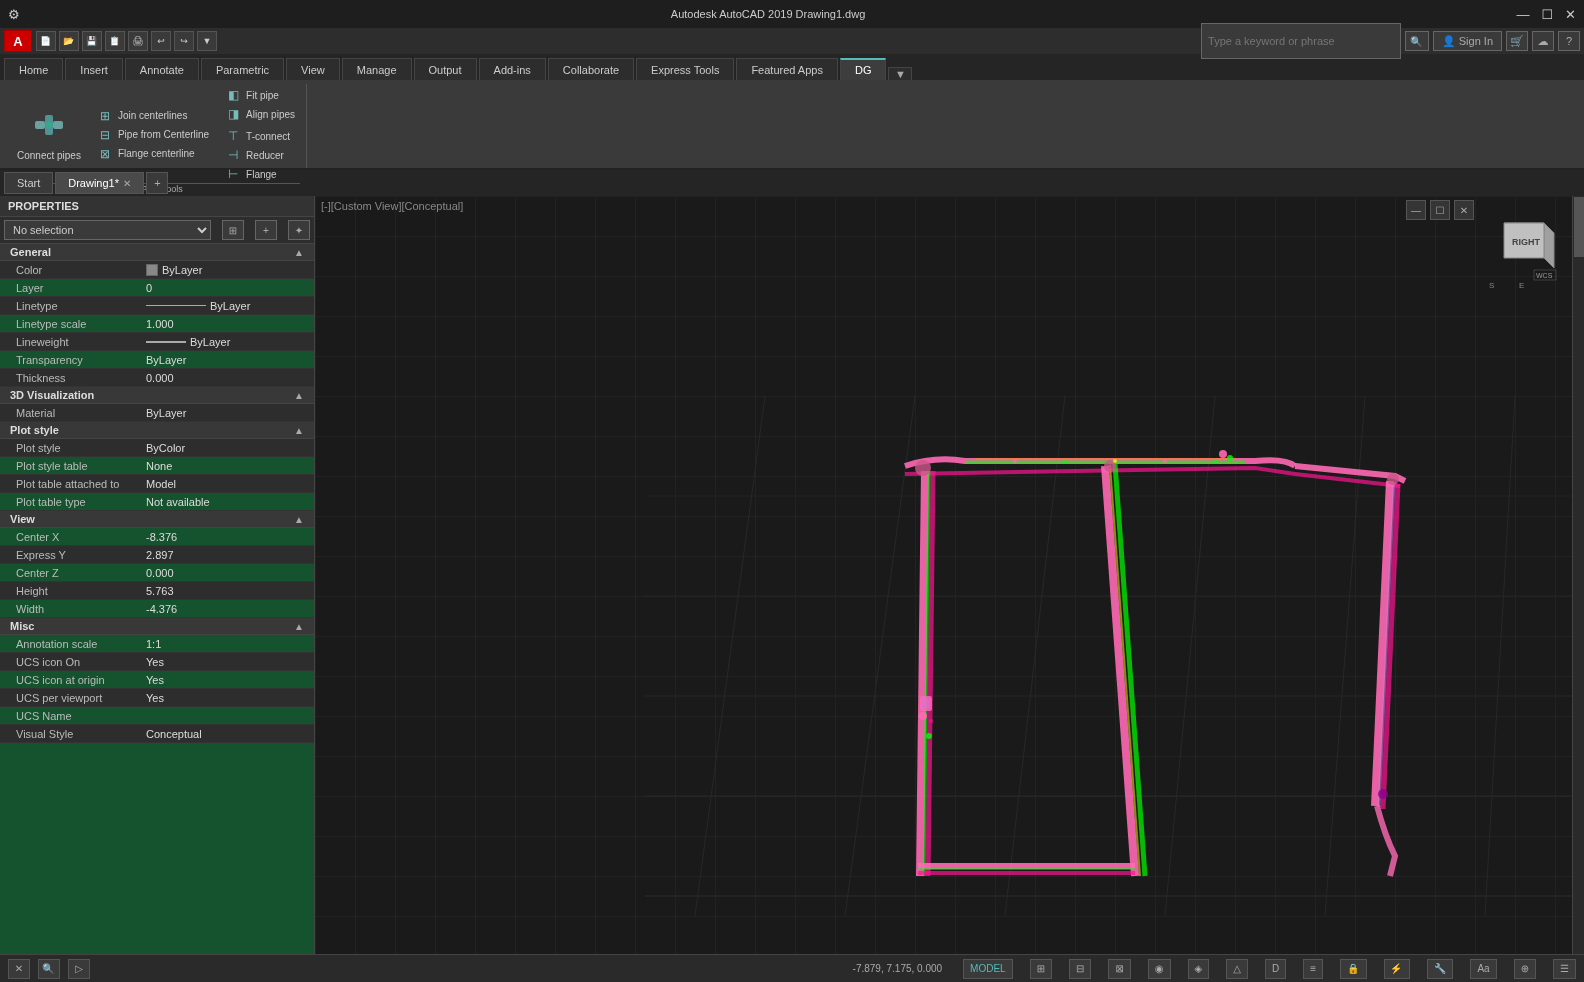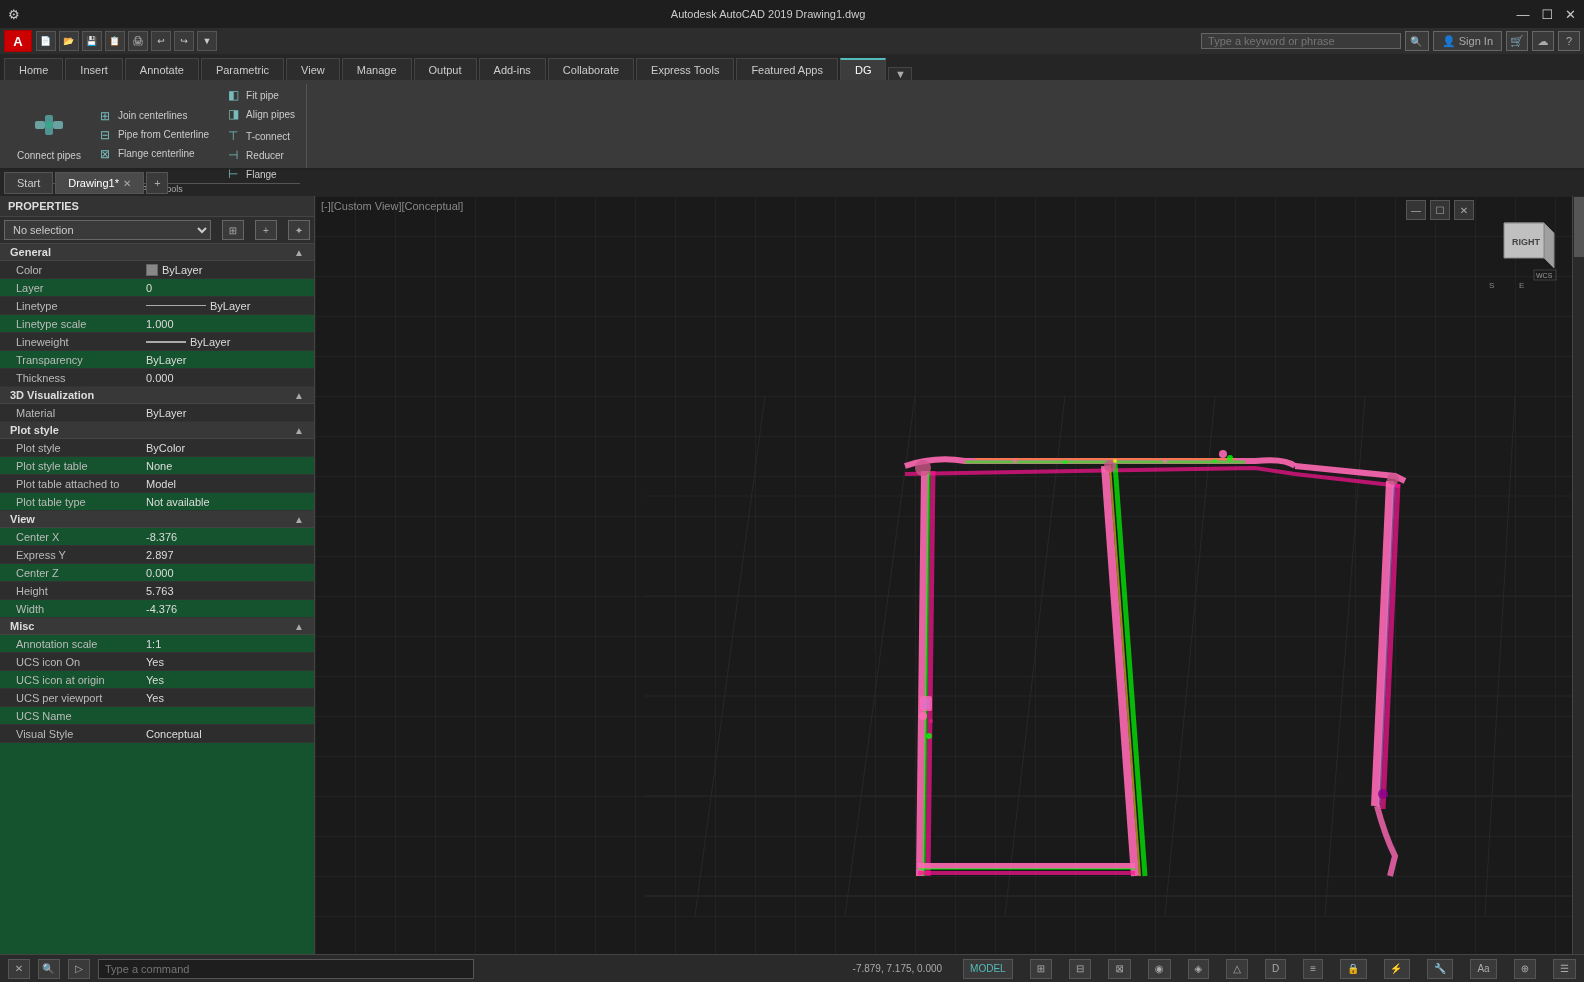--- a/index.html
+++ b/index.html
@@ -51,21 +51,21 @@
       border: 1px solid #555;
       cursor: pointer;
       display: flex; align-items: center; justify-content: center;
       font-size: 9px; color: #ccc;
     }
     #search-bar {
       margin-left: auto;
       display: flex; align-items: center; gap: 4px;
     }
     #search-input {
-      width: 200px; height: 16px;
+      width: 200px; height: 36px;
       background: #3a3a3a;
       border: 1px solid #666;
       color: #aaa;
       padding: 0 6px;
       font-size: 11px;
     }
     #search-btn {
       width: 24px; height: 20px;
       background: #3a3a3a;
       border: 1px solid #666;
@@ -796,21 +796,20 @@
     <div id="vp-scrollbar">
       <div class="vp-scroll-thumb"></div>
     </div>
   </div>
 </div>
 
 <div id="status-bar">
   <div class="sb-btn">✕</div>
   <div class="sb-btn">🔍</div>
   <div class="sb-btn">▷</div>
-  <input id="command-line" type="text" placeholder="Type a command" style="">
   <div style="flex:1;"></div>
   <div id="status-right">
     <span style="color:#aaa;font-size:10px;margin-right:4px;">-7.879, 7.175, 0.000</span>
     <div class="sr-item active">MODEL</div>
     <div class="sr-item">⊞</div>
     <div class="sr-item">⊟</div>
     <div class="sr-item">⊠</div>
     <div class="sr-item">◉</div>
     <div class="sr-item">◈</div>
     <div class="sr-item">△</div>

